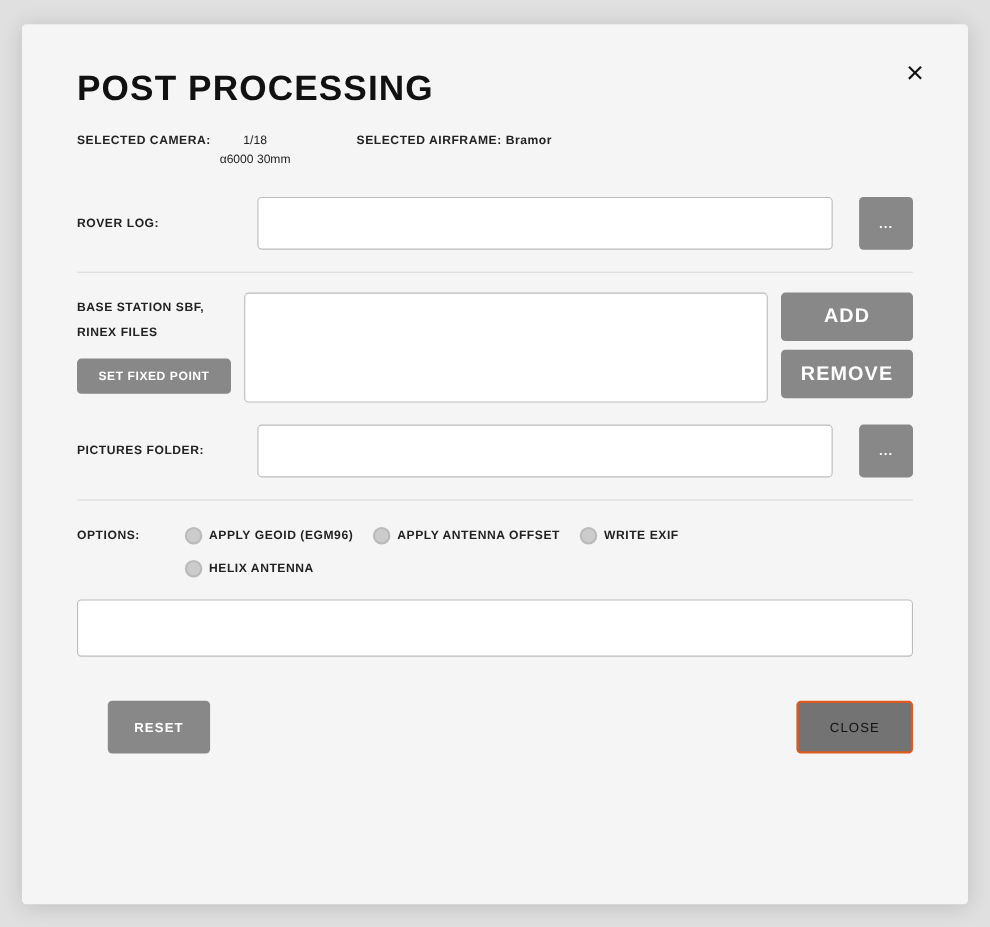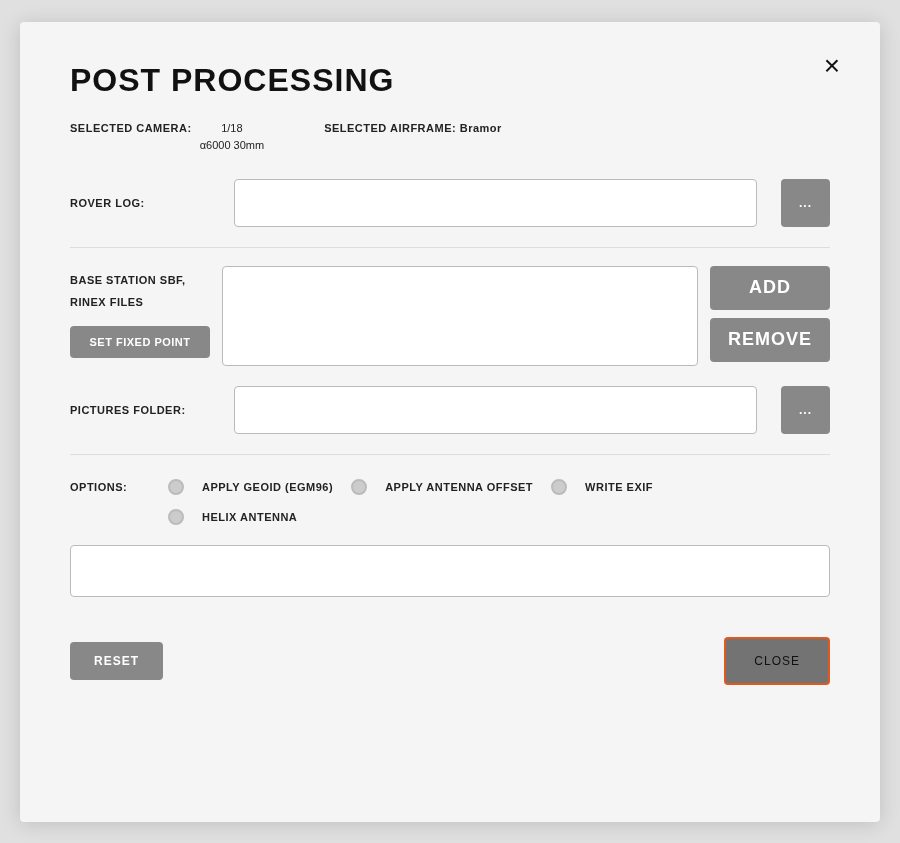--- a/index.html
+++ b/index.html
@@ -218,21 +218,21 @@
       font-size: 11px;
       font-weight: 700;
       letter-spacing: 0.5px;
       color: #222;
       min-width: 80px;
     }
 
     .option-item {
       display: flex;
       align-items: center;
-      gap: 18px;
+      gap: 6px;
       cursor: pointer;
     }
 
     .radio-circle {
       width: 16px;
       height: 16px;
       border-radius: 50%;
       background: #ccc;
       border: 2px solid #bbb;
       flex-shrink: 0;
@@ -275,21 +275,22 @@
     .reset-btn {
       background: #888;
       color: #fff;
       border: none;
       border-radius: 4px;
       font-size: 12px;
       font-weight: 700;
       letter-spacing: 1px;
       cursor: pointer;
       padding: 12px 24px;
-      height: 38px;
+      height: 48px;
+      margin-left: 28px;
     }
 
     .close-btn {
       background: #737373;
       color: #111;
       border: 2.5px solid #e05a20;
       border-radius: 4px;
       font-size: 12px;
       font-weight: 400;
       letter-spacing: 1px;

